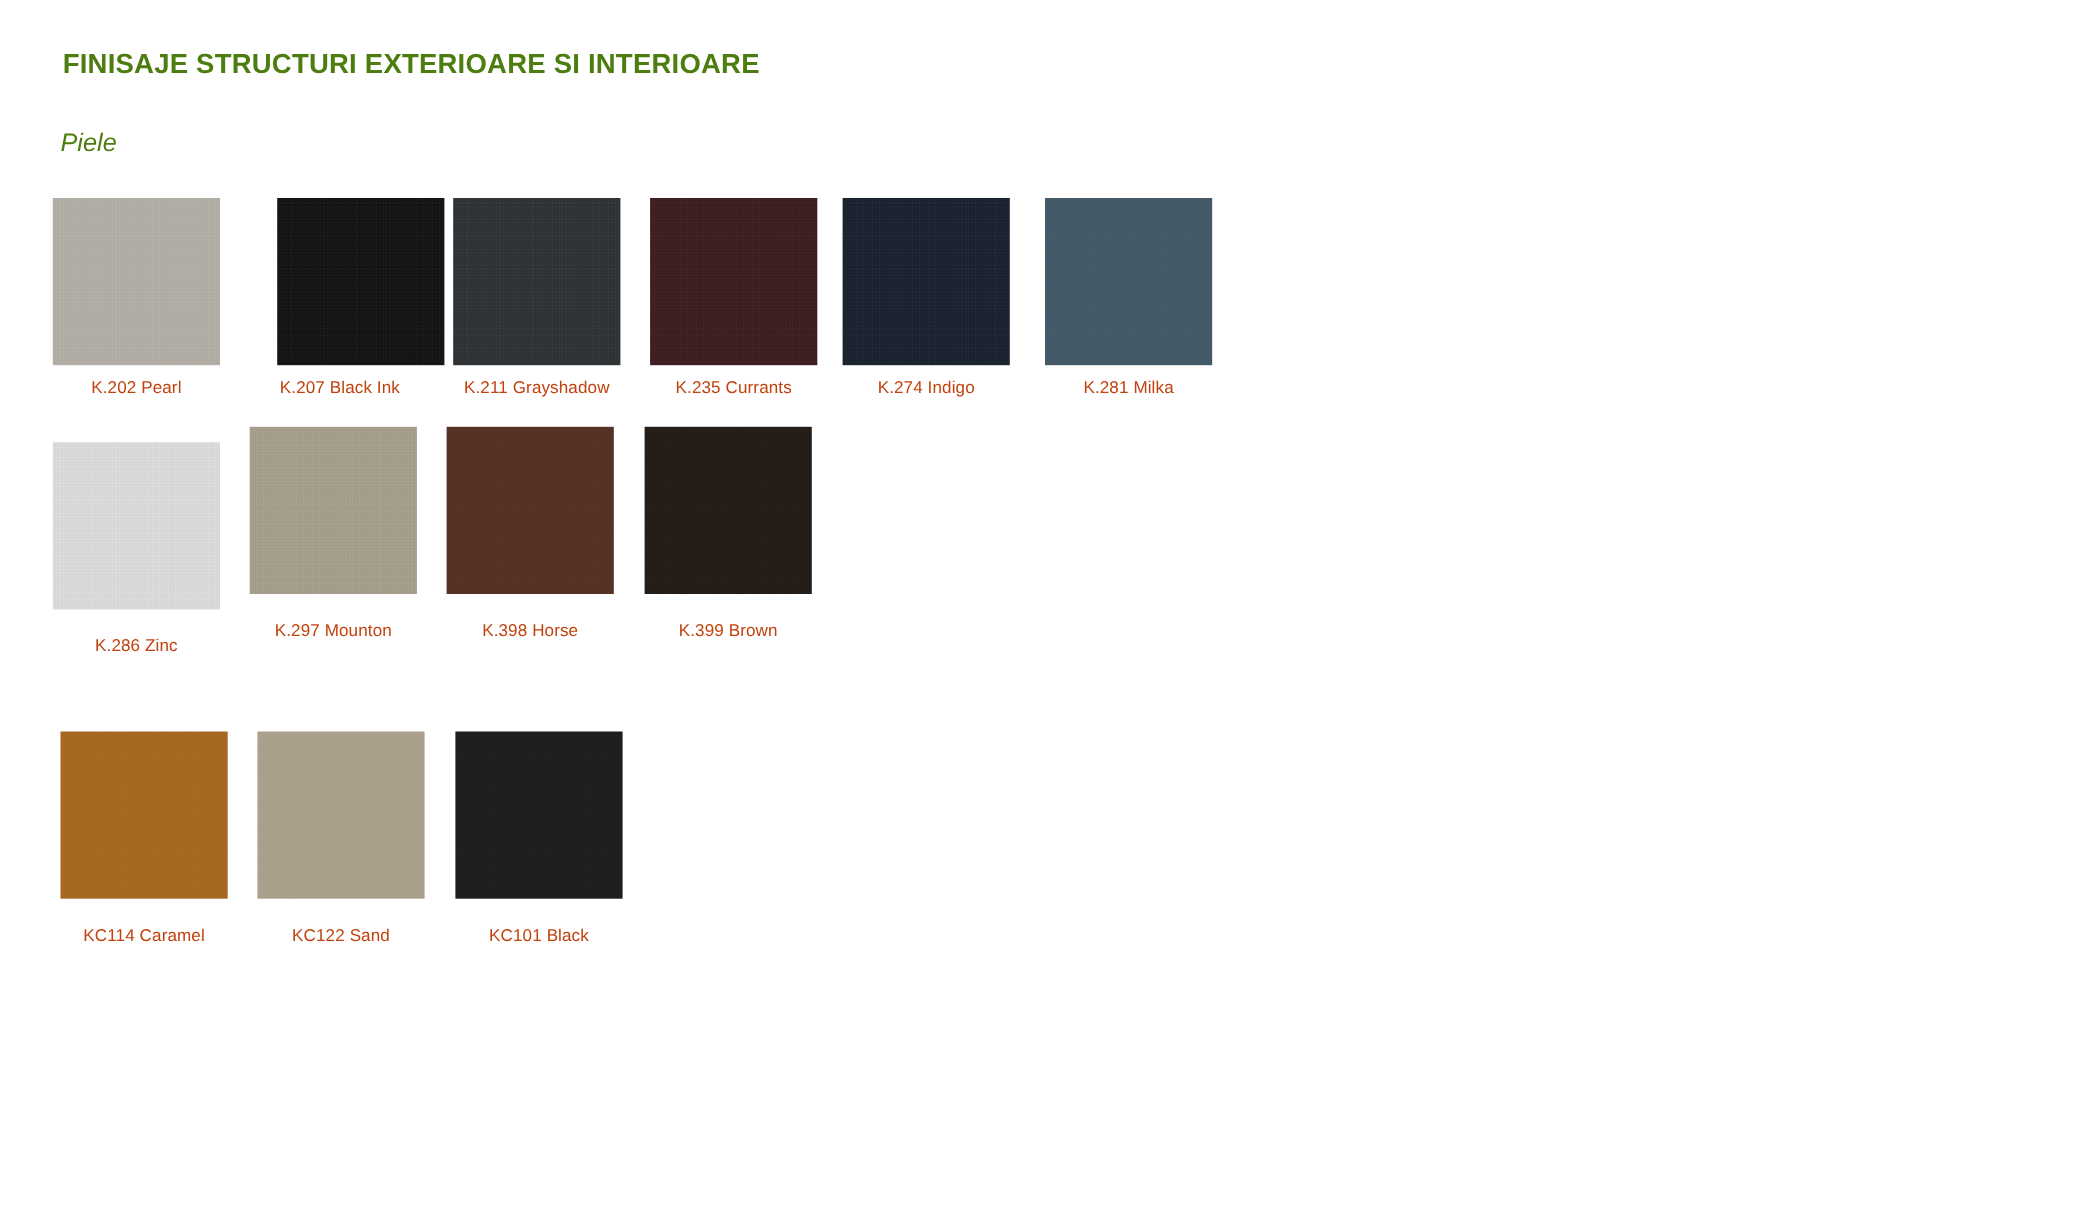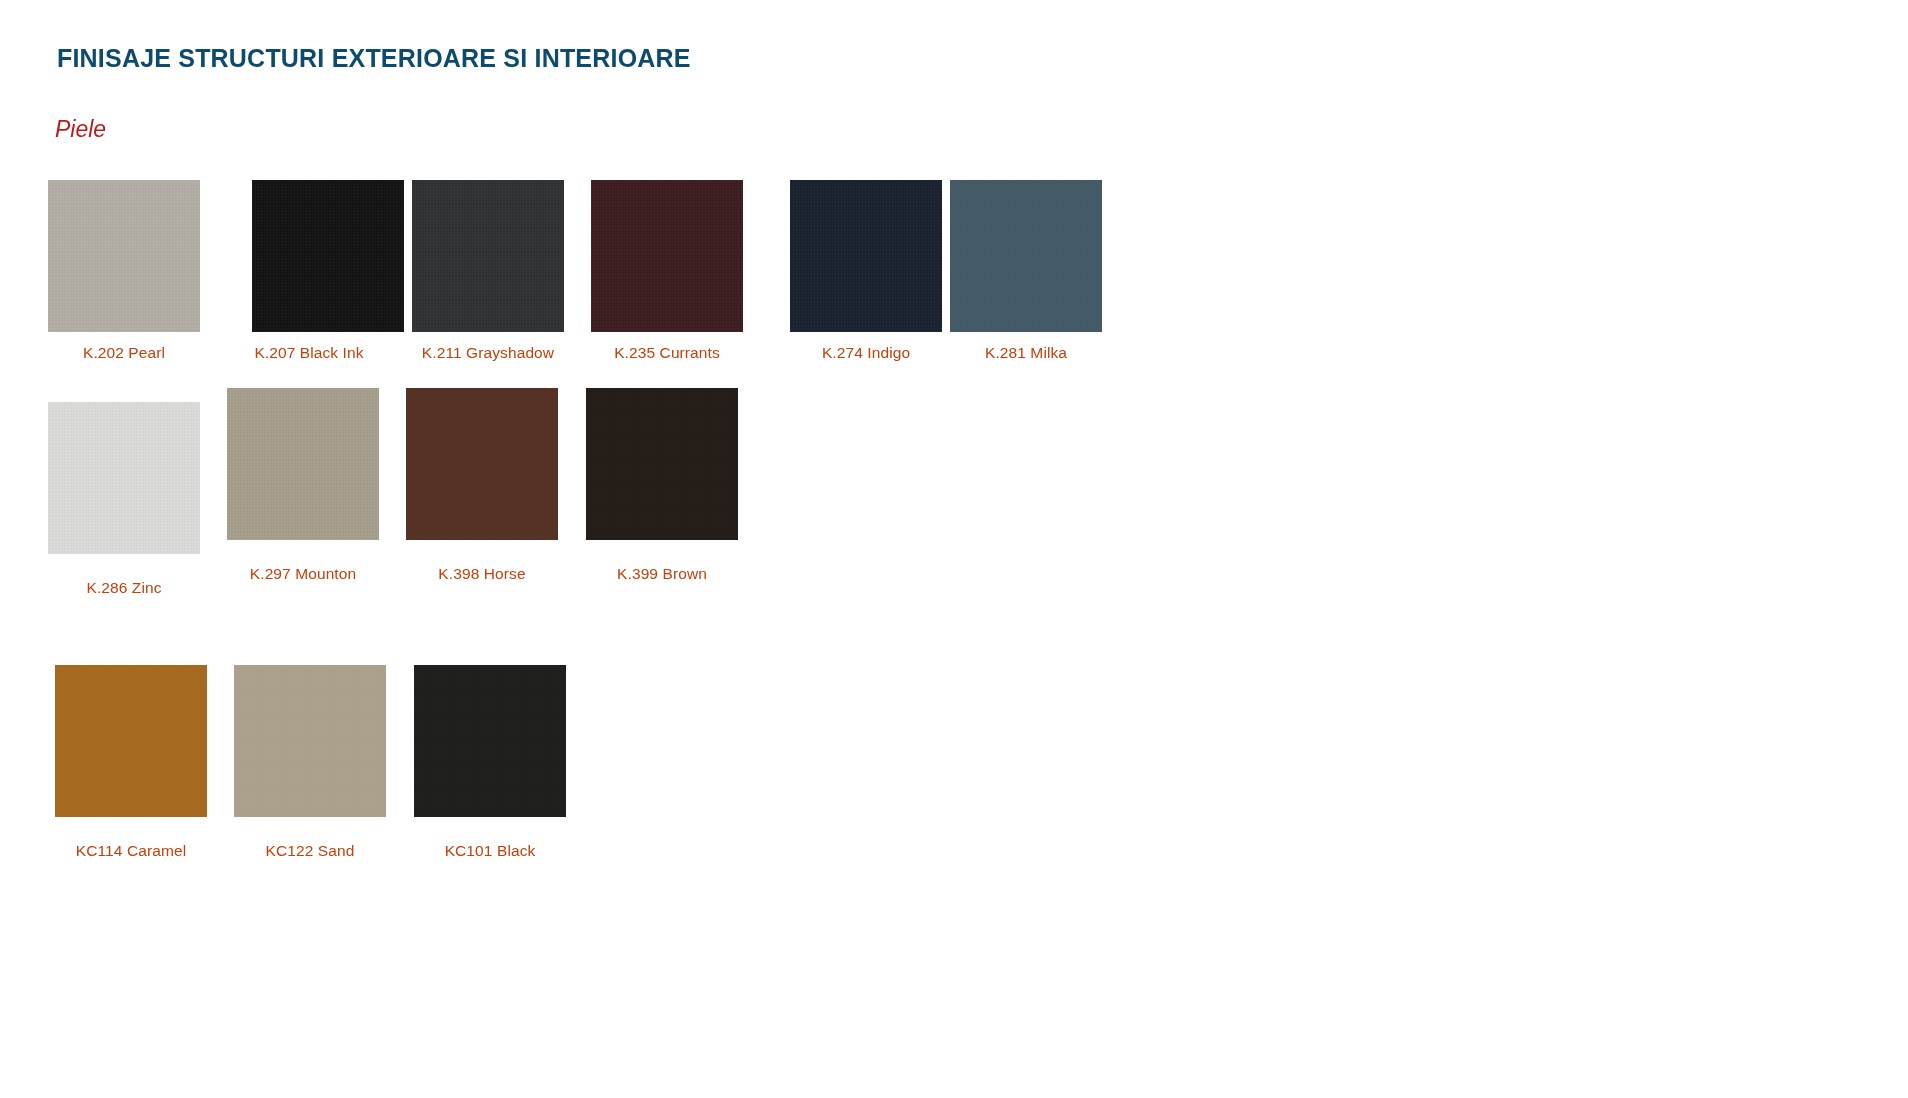--- a/index.html
+++ b/index.html
@@ -26,33 +26,33 @@
   }
 
   
   .doc-title {
     position: absolute;
     left: 57px;
     top: 44px;
     font-size: 25px;
     font-weight: bold;
     letter-spacing: 0.2px;
-    color: #0c4a6e;
+    color: #4d7c0f;
     white-space: nowrap;
   }
 
   
   .section-heading {
     position: absolute;
     left: 55px;
     top: 116px;
     font-size: 23px;
     font-style: italic;
     font-weight: normal;
-    color: #b91c1c;
+    color: #4d7c0f;
     white-space: nowrap;
   }
 
   
   .swatch-row {
     position: absolute;
     left: 0;
     top: 0;
   }
 
@@ -122,21 +122,21 @@
           <div class="swatch-label" style="position: absolute; left: 0px; width: 152px; top: 164px;">K.207 Black Ink</div>
         </div>
         <div class="swatch-cell" style="left: 412px; top: 180px; width: 152px; position: absolute;">
           <div class="swatch-chip" style="height: 152px; background: rgb(47, 51, 53);"></div>
           <div class="swatch-label" style="position: absolute; left: 0px; width: 152px; top: 164px;">K.211 Grayshadow</div>
         </div>
         <div class="swatch-cell" style="left: 591px; top: 180px; width: 152px; position: absolute;">
           <div class="swatch-chip" style="height: 152px; background: rgb(61, 29, 32);"></div>
           <div class="swatch-label" style="position: absolute; left: 0px; width: 152px; top: 164px;">K.235 Currants</div>
         </div>
-        <div class="swatch-cell" style="left: 790px; top: 180px; width: 152px; position: absolute;">
+        <div class="swatch-cell" style="left: 766px; top: 180px; width: 152px; position: absolute;">
           <div class="swatch-chip" style="height: 152px; background: rgb(26, 34, 48);"></div>
           <div class="swatch-label" style="position: absolute; left: 0px; width: 152px; top: 164px;">K.274 Indigo</div>
         </div>
         <div class="swatch-cell" style="left: 950px; top: 180px; width: 152px; position: absolute;">
           <div class="swatch-chip smooth" style="height: 152px; background: rgb(69, 90, 104);"></div>
           <div class="swatch-label" style="position: absolute; left: 0px; width: 152px; top: 164px;">K.281 Milka</div>
         </div>
       </div>
       <div class="swatch-row">
         <div class="swatch-cell" style="left: 48px; top: 388px; width: 152px; position: absolute; margin-top: 14px;">

